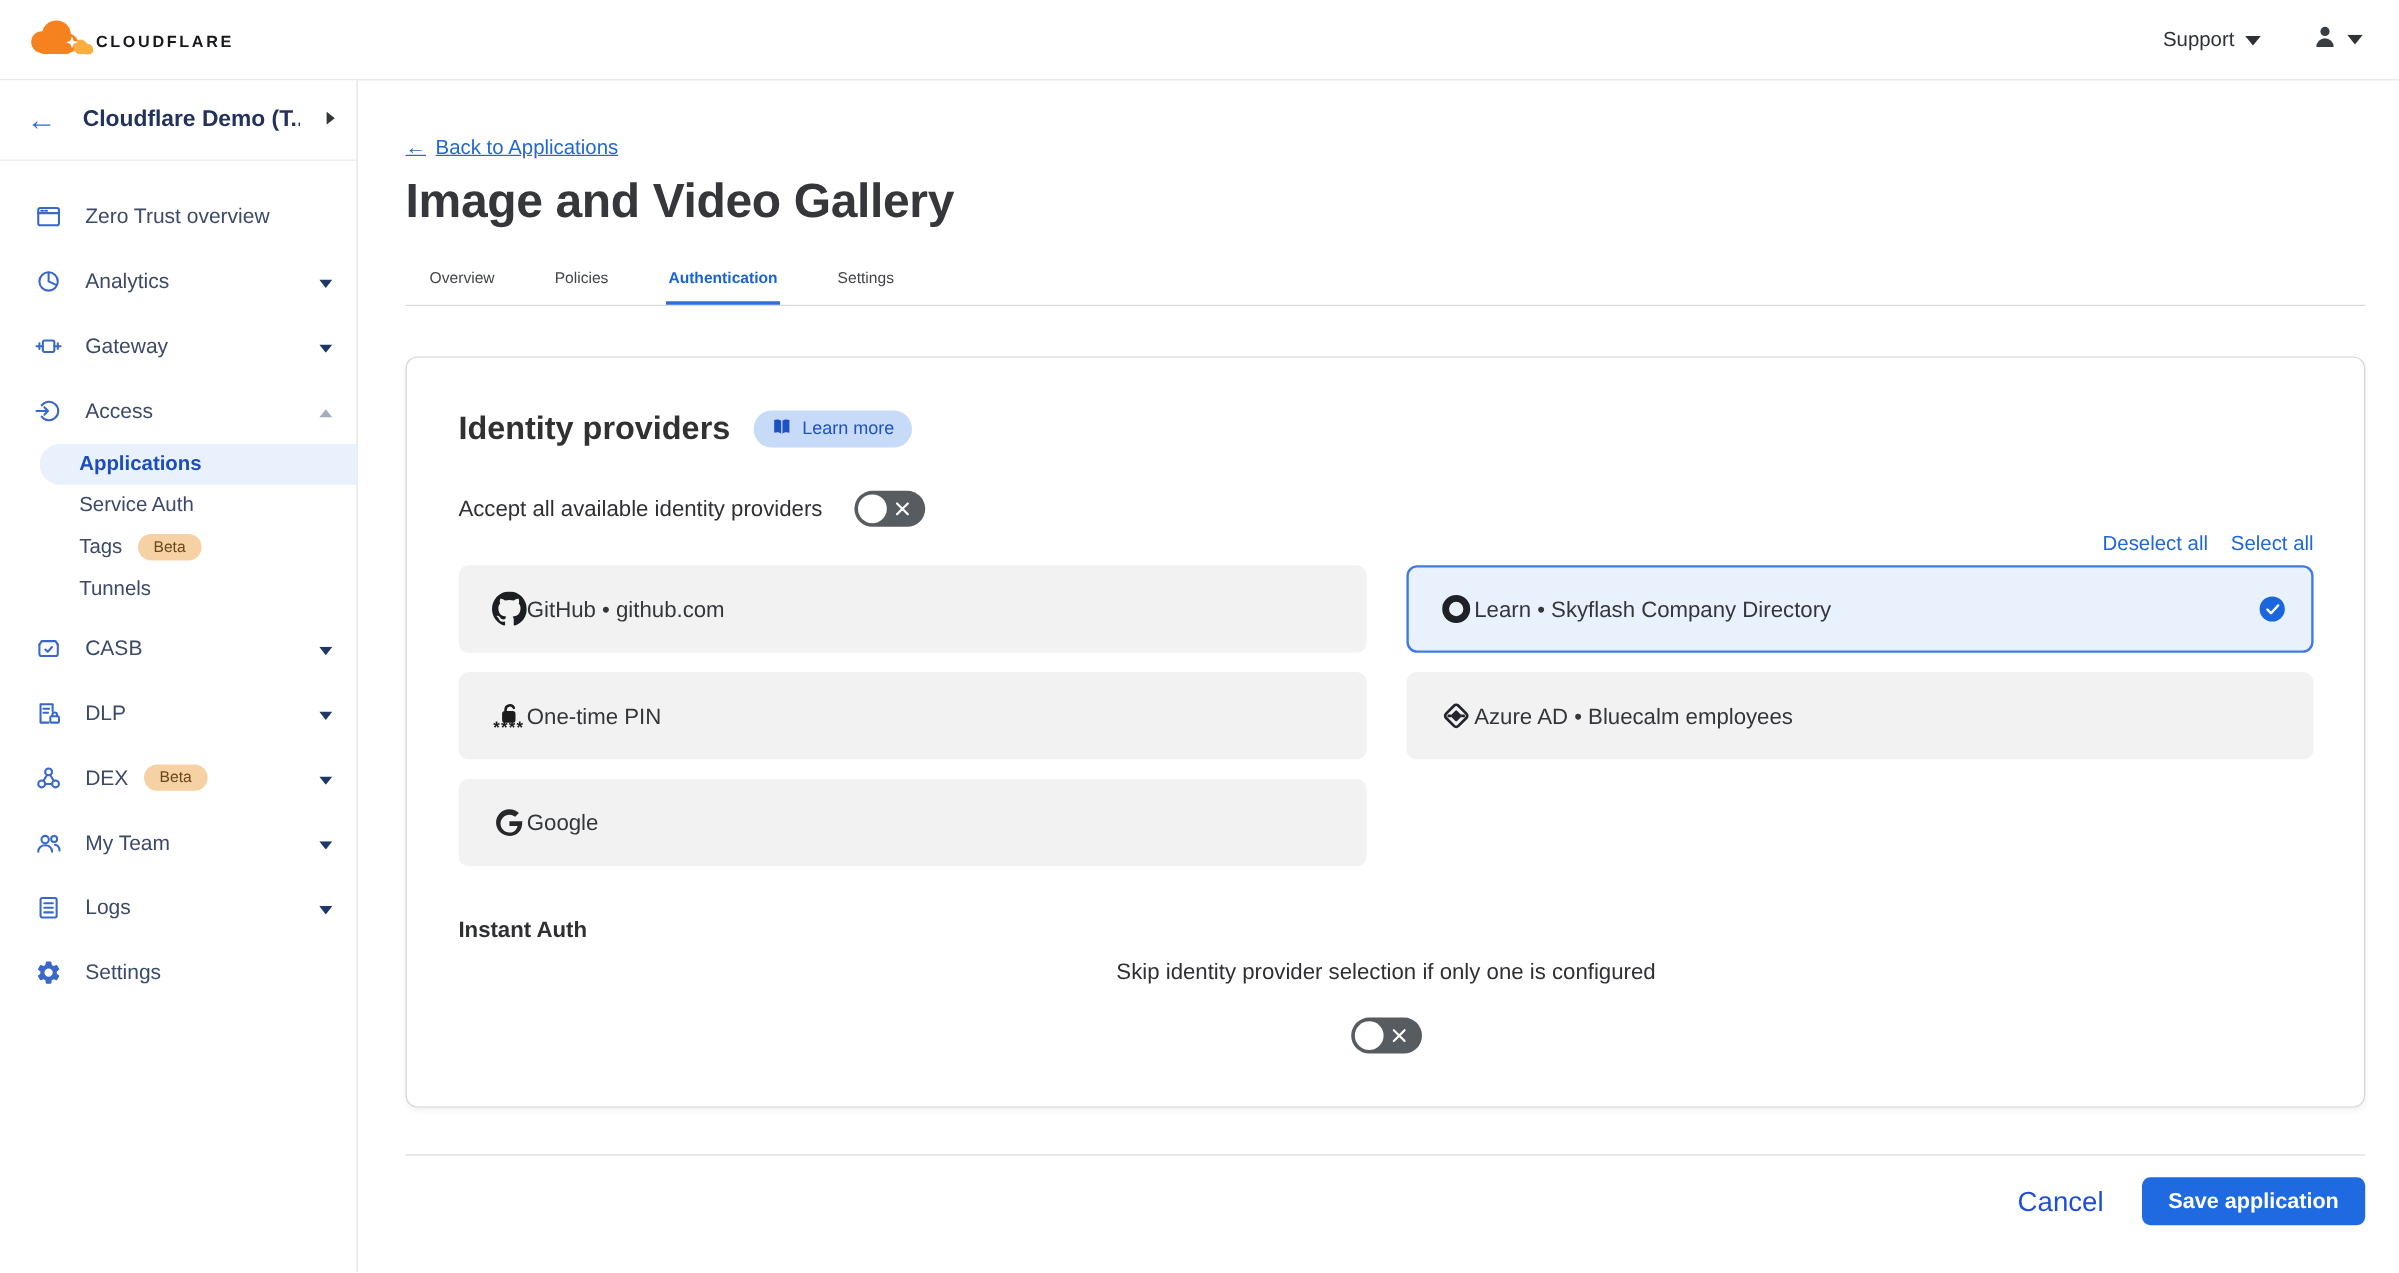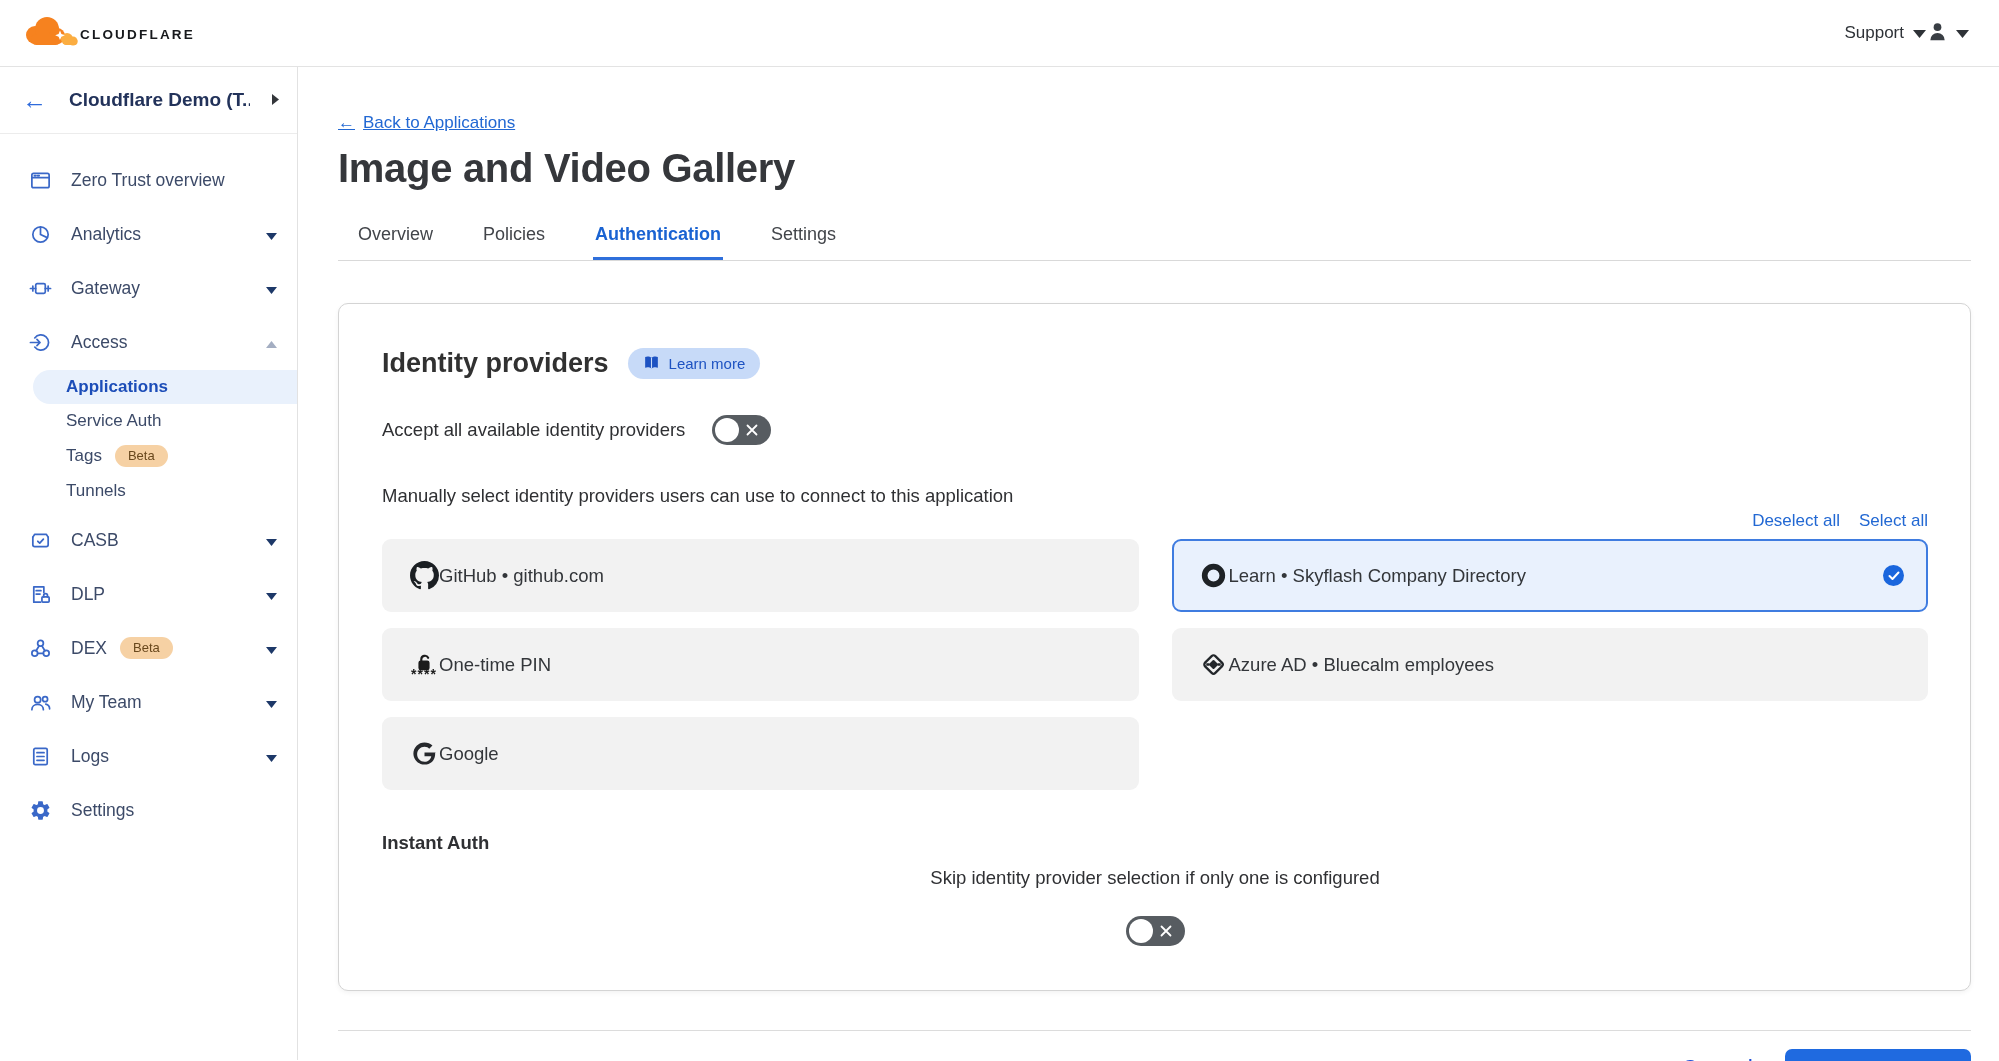--- a/index.html
+++ b/index.html
@@ -4,21 +4,21 @@
 <style>
   * { box-sizing: border-box; margin: 0; padding: 0; }
   html,body { width:1999px; height:1061px; overflow:hidden; background:#fff;
     font-family:"Liberation Sans", "DejaVu Sans", sans-serif; color:#2f3033; }
 
   
   .topbar { height:67px; border-bottom:1px solid #e3e3e3; background:#fff;
     display:flex; align-items:center; justify-content:space-between; padding:0 30px 0 14px; }
   .logo { display:flex; flex-direction:row; align-items:center; width:132px; margin-top:2px; }
   .brand-text { font-size:13.5px; font-weight:bold; letter-spacing:2.2px; color:#17191c; margin-top:1px; }
-  .topbar-right { display:flex; align-items:center; }
+  .topbar-right { display:flex; align-items:center; gap:42px; }
   .support { display:flex; align-items:center; gap:9px; font-size:17px; color:#2e3237; cursor:pointer; }
   .account-menu { display:flex; align-items:center; gap:7px; cursor:pointer; }
   .caret-svg { display:inline-block; }
 
   
   .shell { display:flex; height:993px; }
 
   
   .sidebar { width:298px; flex-shrink:0; border-right:1px solid #e2e2e2; background:#fff; }
   .side-header { height:67px; border-bottom:1px solid #ececec; display:flex; align-items:center;
@@ -37,21 +37,21 @@
     padding-left:33px; color:#1c4db8; font-weight:bold; }
   .beta-badge { background:#f6d1a4; color:#69481d; font-size:13px; font-weight:normal;
     padding:3px 13px; border-radius:12px; line-height:1.2; }
 
   
   .main { flex:1; padding:0 28px 0 40px; }
   .back-link { display:inline-flex; align-items:center; gap:8px; margin-top:46px;
     color:#2268d3; font-size:17px; text-decoration:underline; cursor:pointer; }
   .page-title { font-size:40px; font-weight:bold; color:#35373b; margin-top:13px; letter-spacing:-0.3px; }
   .tabs { display:flex; gap:46px; margin-top:25px; border-bottom:1px solid #d9d9d9; padding-left:18px; }
-  .tab { font-size:18px; color:#42454a; padding:8px 2px 15px; cursor:pointer;text-align:center; }
+  .tab { font-size:13px; color:#42454a; padding:8px 2px 15px; cursor:pointer;text-align:center; }
   .tab.active { color:#1a63d2; font-weight:bold; box-shadow:inset 0 -3px 0 #2f6fdb; }
 
   .card { margin-top:42px; border:1px solid #d4d4d4; border-radius:10px;
     padding:44px 42px 44px 43px; box-shadow:0 2px 5px rgba(0,0,0,0.05); background:#fff; }
   .card-heading-row { display:flex; align-items:center; gap:19px; }
   .card-heading { font-size:27px; font-weight:bold; color:#313131; }
   .learn-more { background:#c7daf8; color:#1d52c2; border-radius:16px; height:31px;
     display:inline-flex; align-items:center; gap:9px; padding:0 15px; font-size:15px; cursor:pointer;justify-content:flex-end; }
 
   .toggle-row { display:flex; align-items:center; gap:27px; font-size:18.5px; color:#2f3033; }
@@ -351,21 +351,20 @@
         <span class="toggle">
           <span class="knob"></span>
           <span class="xmark">
             <svg width="12" height="12" viewBox="0 0 12 12">
                 <path d="M1.5 1.5l9 9M10.5 1.5l-9 9" stroke="#fff" stroke-width="1.8" stroke-linecap="round"></path>
               </svg>
           </span>
         </span>
       </div>
 
-      <div class="manual-label">Manually select identity providers users can use to connect to this application</div>
 
       <div class="select-links">
         <span>Deselect all</span>
         <span>Select all</span>
       </div>
 
       <div class="providers-grid">
 
         <div class="provider">
           <span class="p-ico">

